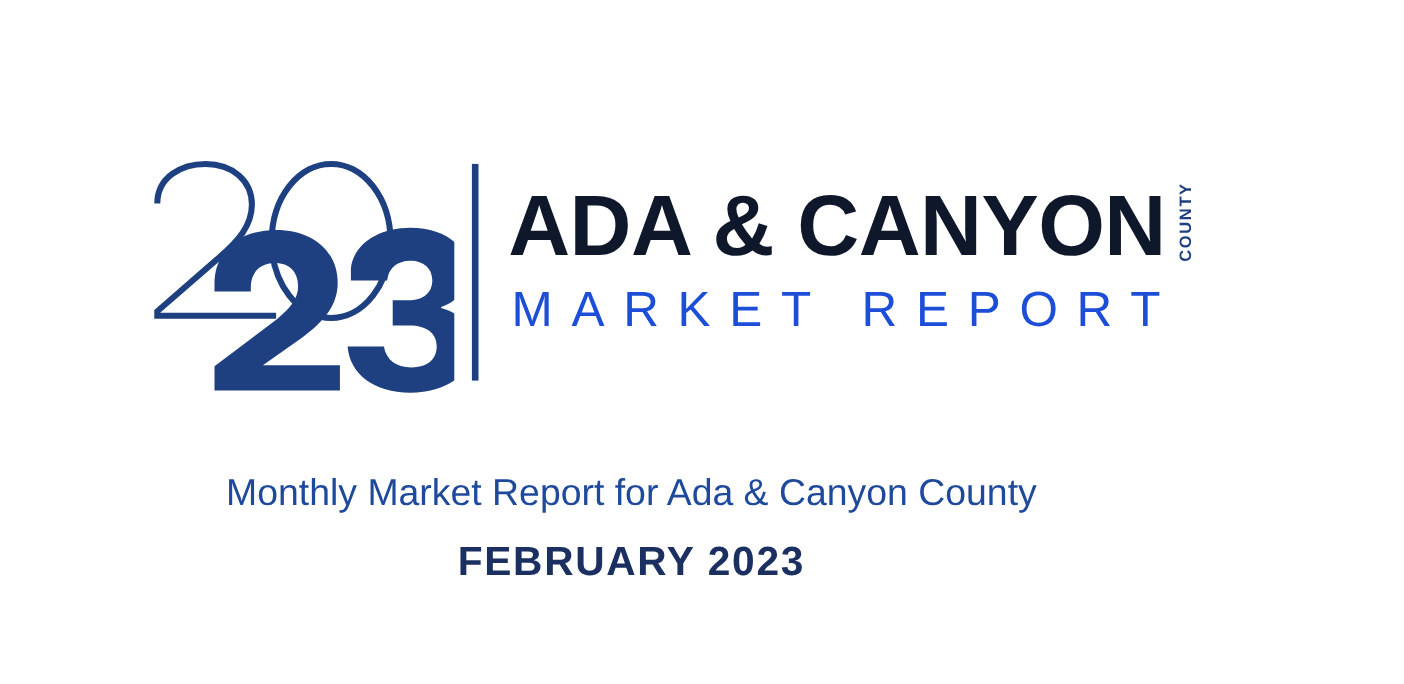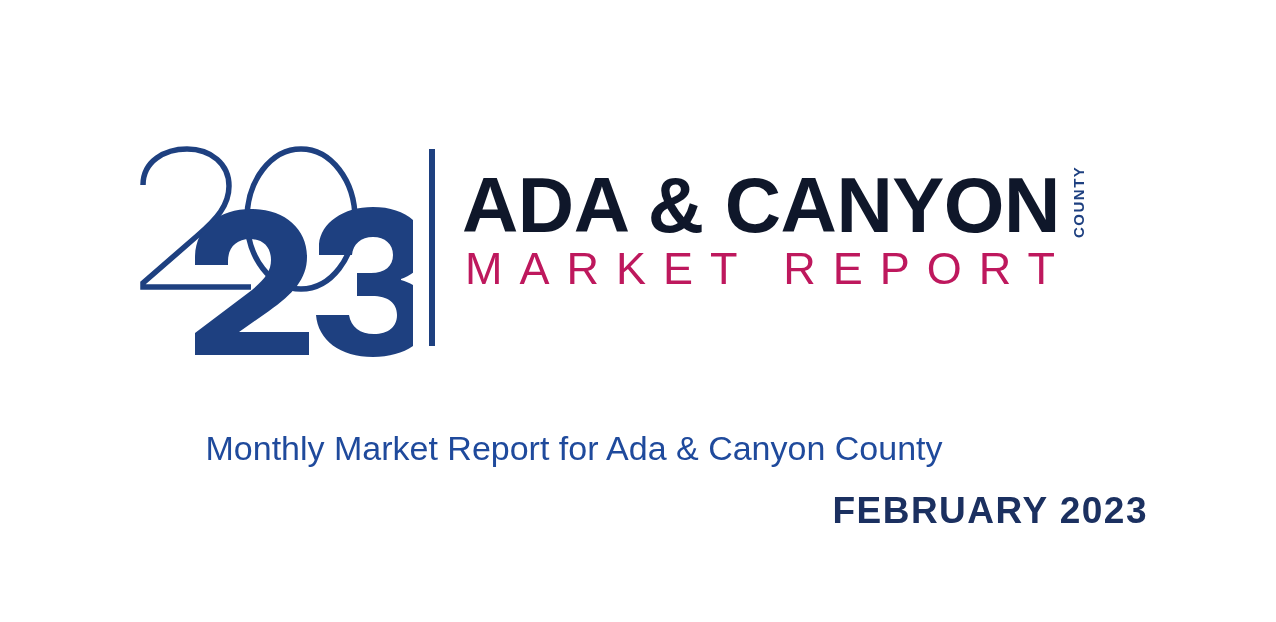--- a/index.html
+++ b/index.html
@@ -90,27 +90,27 @@
     transform: rotate(180deg);
     height: 66px;
     margin-left: 7px;
     margin-top: 6px;
     vertical-align: top;
   }
 
   #brand-subtitle {
     position: absolute;
     left: 3px;
-    top: 80px;
+    top: 92px;
     font-family: "Liberation Sans", sans-serif;
     font-weight: normal;
     font-size: 45px;
     line-height: 45px;
     letter-spacing: 17px;
-    color: #be185d;
+    color: #1d4ed8;
     white-space: nowrap;
   }
 
   
   #caption-block {
     position: absolute;
     left: 0;
     top: 425px;
     width: 1148px;
     text-align: center;
@@ -126,21 +126,20 @@
   }
 
   #report-period {
     margin-top: 18px;
     font-family: "Liberation Sans", sans-serif;
     font-weight: bold;
     font-size: 37px;
     line-height: 44px;
     letter-spacing: 1.5px;
     color: #1b3060;
-    text-align: right;
   }
 </style>
 </head>
 <body>
 
 <div id="page">
 
   <div id="logo-lockup">
 
     <div id="logo-year-mark">

